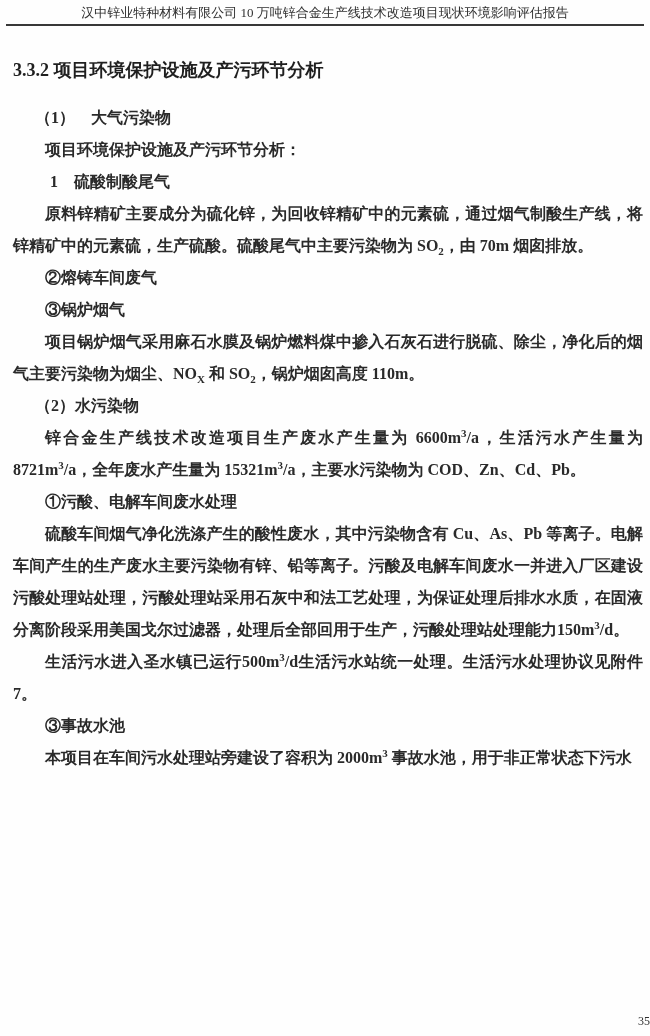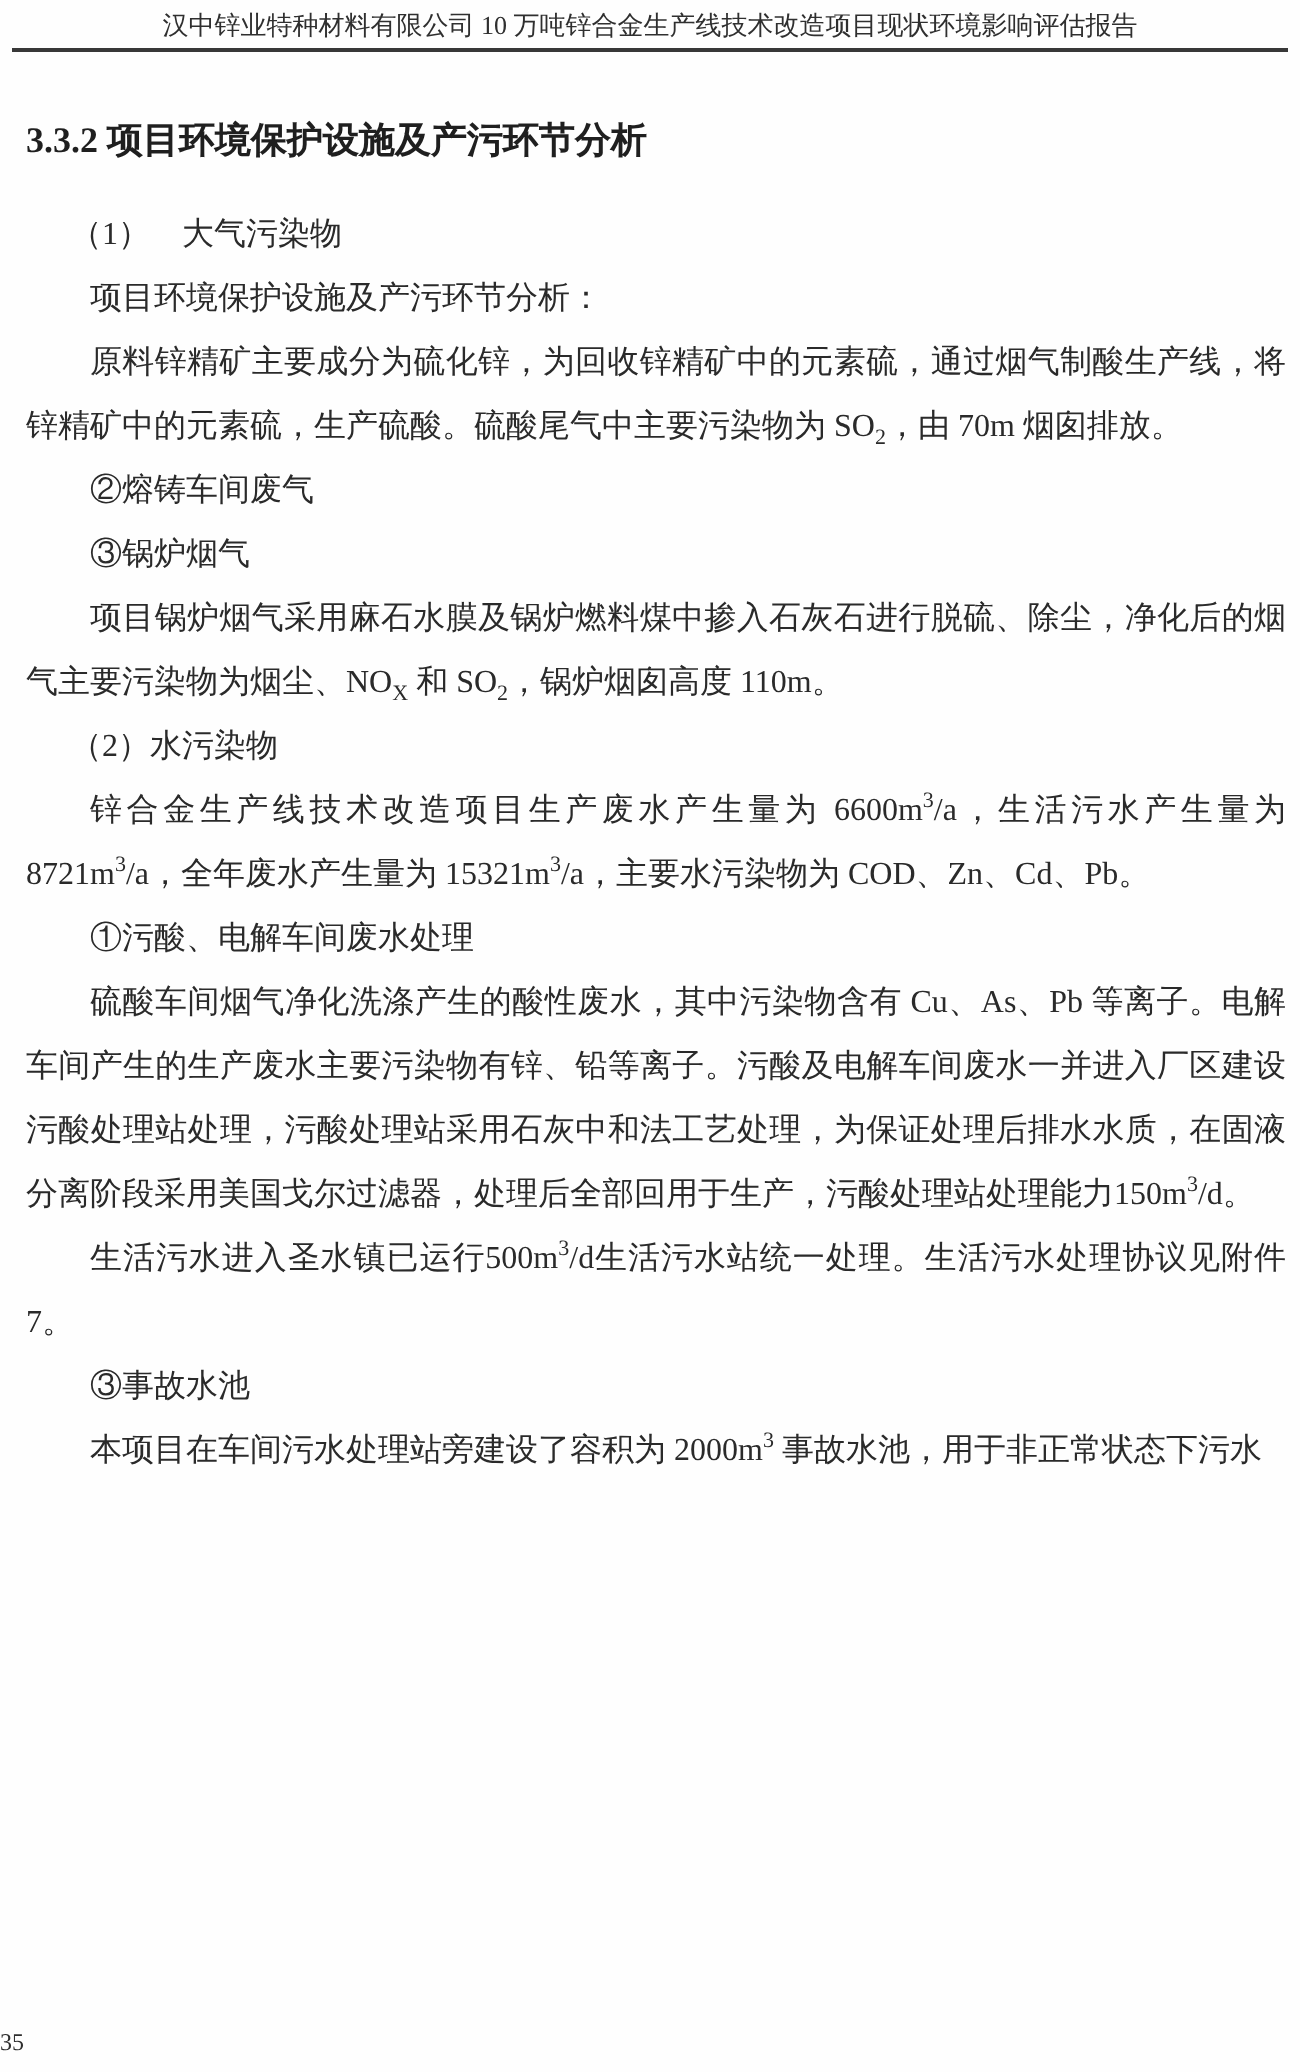--- a/index.html
+++ b/index.html
@@ -39,52 +39,54 @@
   }
   .doc-body {
     margin: 8px 7px 0 13px;
     font-size: 16px;
     line-height: 32px;
     text-align: justify;
   }
   .doc-body p {
     margin: 0;
     padding: 0;
+    font-weight: bold;
   }
   .para       { text-indent: 32px; }
   .item-paren { text-indent: 22px; }
   .item-num   { text-indent: 37px; }
   sub, sup {
     font-size: 11px;
     line-height: 0;
   }
   .page-number {
     position: absolute;
     left: 0;
     right: 0;
     bottom: 7px;
-    text-align: left;
+    text-align: right;
     font-size: 12px;
     color: #2f2f2f;
   }
 </style>
 </head>
 <body>
 
 <div class="page">
 
   <div class="header">
     <div class="header-text">汉中锌业特种材料有限公司 10 万吨锌合金生产线技术改造项目现状环境影响评估报告</div>
   </div>
 
   <div class="heading">3.3.2 项目环境保护设施及产污环节分析</div>
 
   <div class="doc-body">
       <p class="item-paren">（1）　大气污染物</p>
       <p class="para">项目环境保护设施及产污环节分析：</p>
+      <p class="item-num">1　硫酸制酸尾气</p>
       <p class="para">原料锌精矿主要成分为硫化锌，为回收锌精矿中的元素硫，通过烟气制酸生产线，将锌精矿中的元素硫，生产硫酸。硫酸尾气中主要污染物为 SO<sub>2</sub>，由 70m 烟囱排放。</p>
       <p class="para">②熔铸车间废气</p>
       <p class="para">③锅炉烟气</p>
       <p class="para">项目锅炉烟气采用麻石水膜及锅炉燃料煤中掺入石灰石进行脱硫、除尘，净化后的烟气主要污染物为烟尘、NO<sub>X</sub> 和 SO<sub>2</sub>，锅炉烟囱高度 110m。</p>
       <p class="item-paren">（2）水污染物</p>
       <p class="para">锌合金生产线技术改造项目生产废水产生量为 6600m<sup>3</sup>/a，生活污水产生量为8721m<sup>3</sup>/a，全年废水产生量为 15321m<sup>3</sup>/a，主要水污染物为 COD、Zn、Cd、Pb。</p>
       <p class="para">①污酸、电解车间废水处理</p>
       <p class="para">硫酸车间烟气净化洗涤产生的酸性废水，其中污染物含有 Cu、As、Pb 等离子。电解车间产生的生产废水主要污染物有锌、铅等离子。污酸及电解车间废水一并进入厂区建设污酸处理站处理，污酸处理站采用石灰中和法工艺处理，为保证处理后排水水质，在固液分离阶段采用美国戈尔过滤器，处理后全部回用于生产，污酸处理站处理能力150m<sup>3</sup>/d。</p>
       <p class="para">生活污水进入圣水镇已运行500m<sup>3</sup>/d生活污水站统一处理。生活污水处理协议见附件7。</p>
       <p class="para">③事故水池</p>

